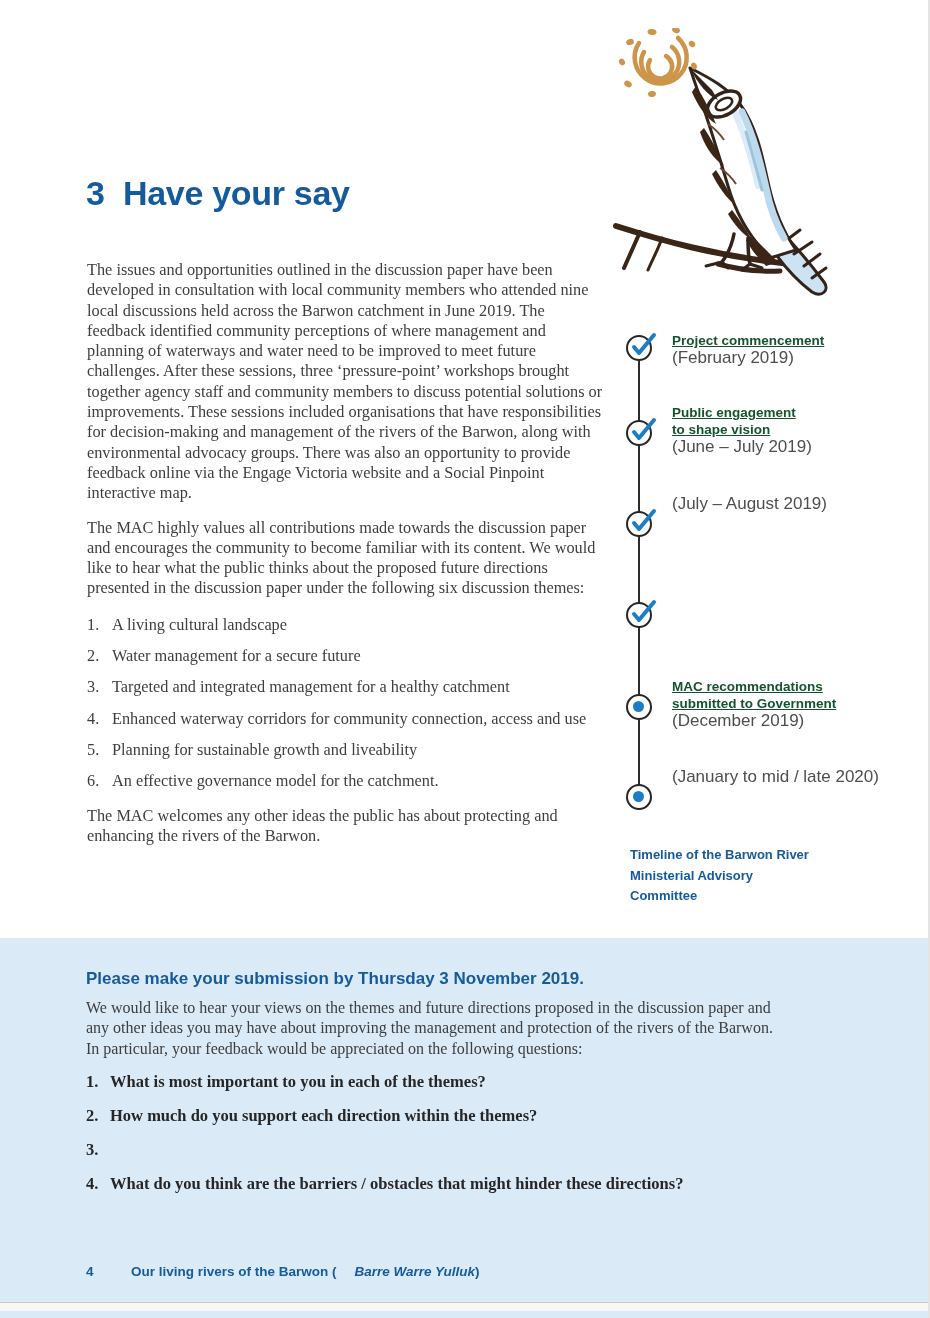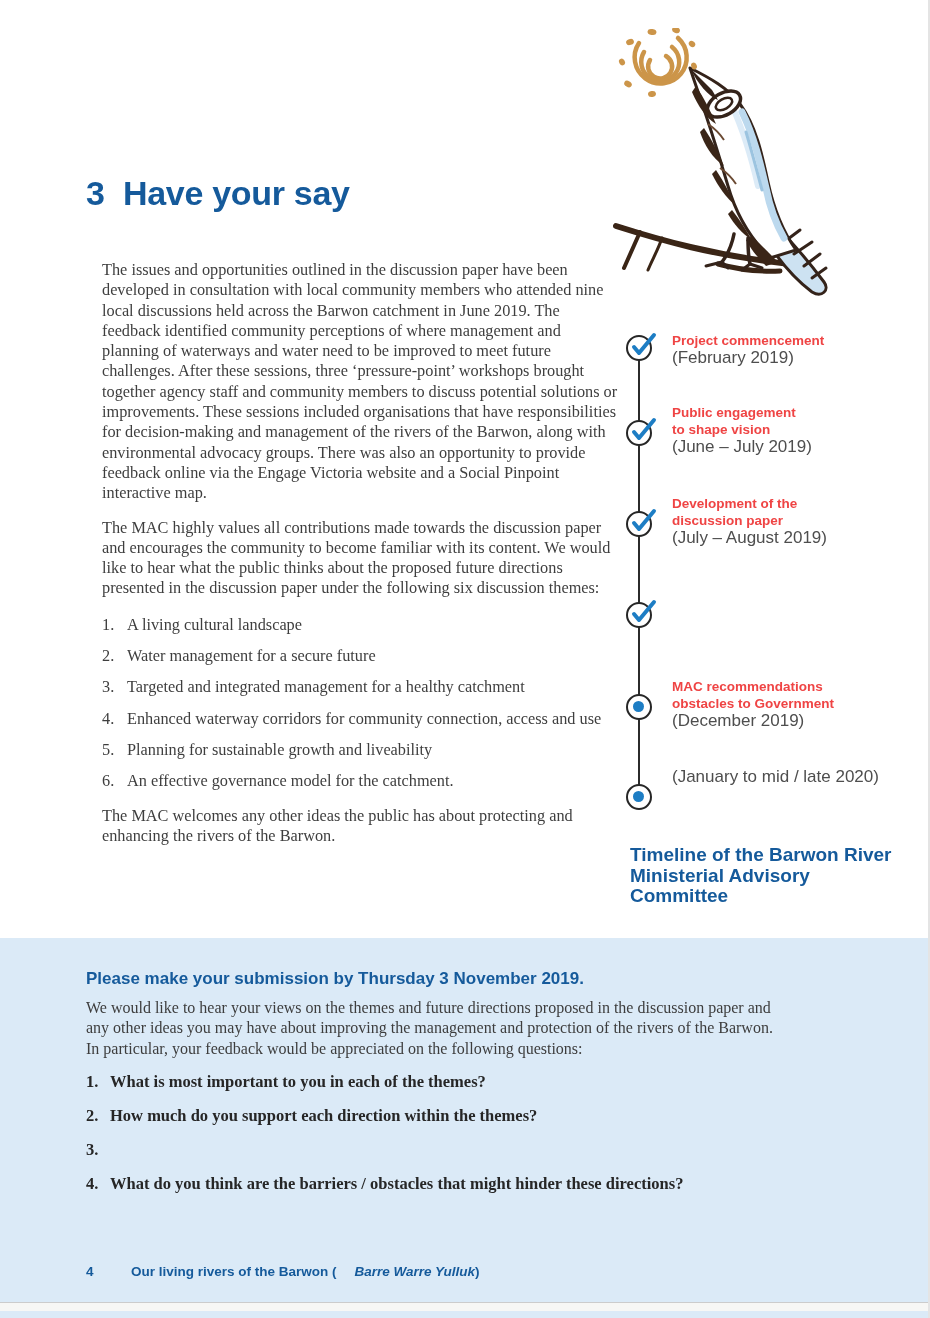--- a/index.html
+++ b/index.html
@@ -14,21 +14,21 @@
 
   
   .heading {
     position:absolute; left:86px; top:174px; display:flex;
     color:#155a9b; font-size:34px; font-weight:700; letter-spacing:-0.3px;
   }
   .heading .num { width:37px; }
 
   
   .body-col {
-    position:absolute; left:102px; top:260px; width:516px;
+    position:absolute; left:87px; top:260px; width:516px;
     font-family:"Liberation Serif","DejaVu Serif",serif;
     font-size:16.3px; line-height:20.3px; color:#3e3e3e;
   }
   .body-col p { margin:0 0 14px 0; }
   .themes { margin:16px 0 14px 0; }
   .theme-item { display:flex; margin-bottom:11px; }
   .theme-item .num { width:25px; flex:0 0 25px; }
 
   
   .tl-line { position:absolute; left:638px; top:348px; width:2px; height:449px; background:#2b2b2b; }
@@ -38,26 +38,26 @@
   }
   .tl-node svg.check { position:absolute; left:-2px; top:-6px; width:31px; height:31px; }
   .tl-node .dot { display:none; position:absolute; left:5px; top:5px; width:11px; height:11px; border-radius:50%; background:#1d7dc4; }
   .tl-node.pending .dot { display:block; }
   .n0 { top:335px; } .n1 { top:420px; } .n2 { top:511px; }
   .n3 { top:602px; } .n4 { top:694px; } .n5 { top:784px; }
 
   .tl-text { position:absolute; left:672px; width:238px; }
   .t0 { top:332px; } .t1 { top:404px; } .t2 { top:495px; }
   .t3 { top:586px; } .t4 { top:678px; } .t5 { top:768px; }
-  .tl-title { font-weight:700; font-size:13.5px; line-height:17px; color:#ef4444; white-space:pre-line; }
+  .tl-title { font-weight:700; font-size:13.5px; line-height:17px; color:#14532d; white-space:pre-line;text-decoration:underline; }
   .tl-date  { font-size:17px; line-height:17px; color:#4e4e4e; }
 
   .tl-caption {
     position:absolute; left:630px; top:845px; width:262px;
-    color:#155a9b; font-weight:700; font-size:19px; line-height:20.5px;
+    color:#155a9b; font-weight:700; font-size:13px; line-height:20.5px;
     white-space:pre-line;
   }
 
   
   .panel { position:absolute; left:0; top:938px; width:930px; height:380px; background:#dbeaf7; }
   .panel-heading { position:absolute; left:86px; top:31px; color:#155a9b; font-weight:700; font-size:17px; }
   .panel-intro {
     position:absolute; left:86px; top:60px; width:696px;
     font-family:"Liberation Serif","DejaVu Serif",serif;
     font-size:16px; line-height:20.3px; color:#3d3d3d;
@@ -215,27 +215,25 @@
   <div class="tl-text t0">
     <div class="tl-title">Project commencement</div>
     <div class="tl-date">(February 2019)</div>
   </div>
   <div class="tl-text t1">
     <div class="tl-title">Public engagement
 to shape vision</div>
     <div class="tl-date">(June – July 2019)</div>
   </div>
   <div class="tl-text t2">
-    <div class="tl-title">Development of the
-discussion paper</div>
     <div class="tl-date">(July – August 2019)</div>
   </div>
   <div class="tl-text t4">
     <div class="tl-title">MAC recommendations
-obstacles to Government</div>
+submitted to Government</div>
     <div class="tl-date">(December 2019)</div>
   </div>
   <div class="tl-text t5">
     <div class="tl-date">(January to mid / late 2020)</div>
   </div>
 
   <div class="tl-caption">Timeline of the Barwon River
 Ministerial Advisory
 Committee</div>
 

